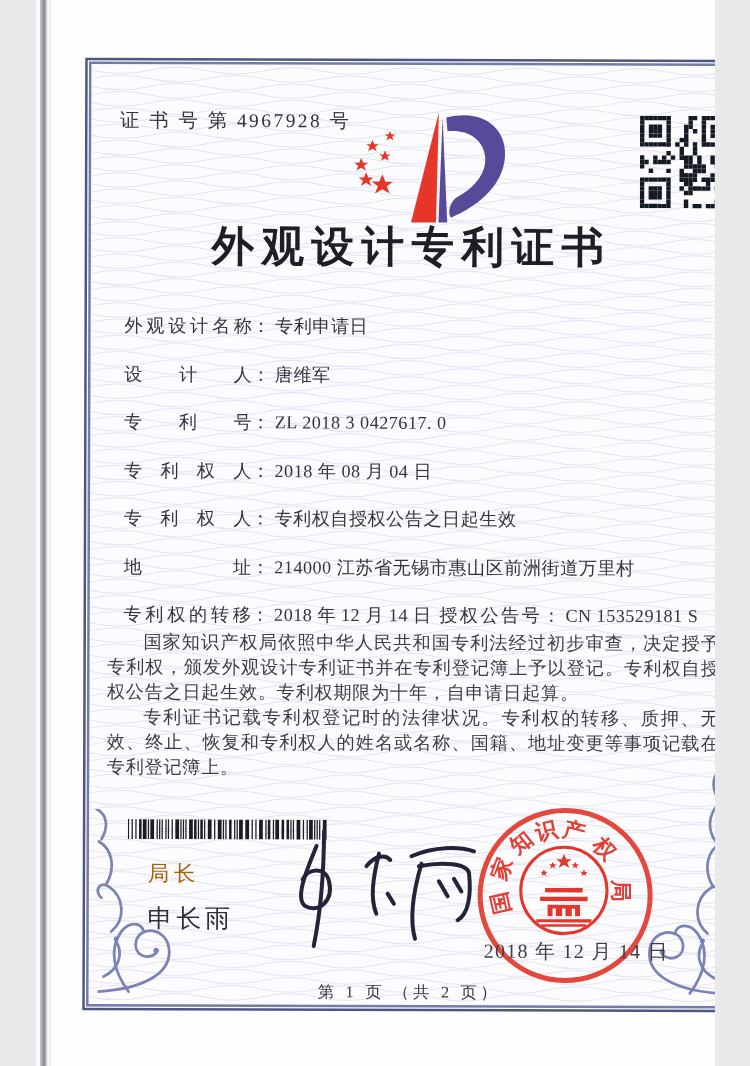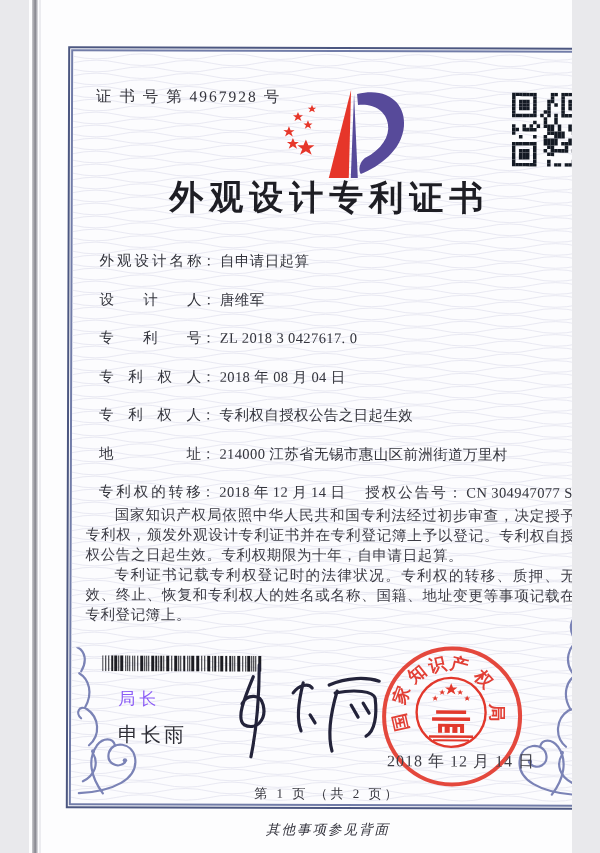--- a/index.html
+++ b/index.html
@@ -22,29 +22,29 @@
   .logo{position:absolute;left:210px;top:37px;width:130px;height:96px;}
   .qr{position:absolute;left:444px;top:45px;width:74px;height:74px;}
   .title{position:absolute;left:0;top:128px;width:100%;text-align:center;
          font-size:34px;font-weight:700;letter-spacing:6px;color:#1e1e24;}
 
   .fields{position:absolute;left:32px;top:205px;right:14px;font-size:14.5px;color:#33343c;}
   .field-row{display:flex;align-items:baseline;height:20px;margin-bottom:18.5px;white-space:nowrap;}
   .field-label{display:inline-block;width:102px;text-align:justify;text-align-last:justify;letter-spacing:0;font-family:Liberation Mono, monospace;}
   .field-colon{display:inline-block;margin-right:4px;}
   .field-value{letter-spacing:0.4px;}
-  .grant-pub{margin-left:20px;display:flex;align-items:baseline;}
+  .grant-pub{margin-left:6px;display:flex;align-items:baseline;}
   .grant-pub .glabel{letter-spacing:2px;}
 
   .paras{position:absolute;left:19px;top:458px;width:490px;font-size:14.5px;line-height:20px;
          color:#3c3c45;letter-spacing:0.6px;text-align:justify;}
   .paras p{margin:0;text-indent:2em;}
 
   .barcode{position:absolute;left:36px;top:609px;width:162px;height:16px;}
-  .director-title{position:absolute;left:52px;top:641px;font-size:17px;letter-spacing:4px;color:#8b5cf6;}
+  .director-title{position:absolute;left:52px;top:641px;font-size:17px;letter-spacing:4px;color:#a16207;}
   .director-name{position:absolute;left:52px;top:675px;font-size:20px;letter-spacing:3px;color:#2e2e36;}
   .signature{position:absolute;left:147px;top:610px;width:176px;height:108px;z-index:3;}
 
   .seal{position:absolute;left:316px;top:599px;width:132px;height:132px;border-radius:50%;
         border:4.5px solid rgba(226,56,44,0.92);z-index:2;}
   .seal-char{position:absolute;font-size:17.5px;font-weight:700;color:rgba(224,53,42,0.95);line-height:1;}
   .emblem{position:absolute;left:26px;top:23px;width:78px;height:78px;}
   .seal-date{position:absolute;left:321px;top:704px;font-size:16px;letter-spacing:1px;color:#3e3e46;z-index:4;}
 
   .page-info{position:absolute;left:0;top:738px;width:100%;text-align:center;font-size:13px;
@@ -431,21 +431,21 @@
             <rect x="70.48" y="70.48" width="3.52" height="3.52"></rect>
           </g>
         </svg>
 
       <div class="title">外观设计专利证书</div>
 
       <div class="fields">
         <div class="field-row">
           <span class="field-label">外观设计名称</span>
             <span class="field-colon">：</span>
-            <span class="field-value">自申请日起算</span>
+            <span class="field-value">专利申请日</span>
         </div>
         <div class="field-row">
           <span class="field-label">设计人</span>
             <span class="field-colon">：</span>
             <span class="field-value">唐维军</span>
         </div>
         <div class="field-row">
           <span class="field-label">专利号</span>
             <span class="field-colon">：</span>
             <span class="field-value">ZL 2018 3 0427617. 0</span>
@@ -465,21 +465,21 @@
             <span class="field-colon">：</span>
             <span class="field-value">214000 江苏省无锡市惠山区前洲街道万里村</span>
         </div>
         <div class="field-row">
           <span class="field-label">专利权的转移</span>
             <span class="field-colon">：</span>
             <span class="field-value">2018 年 12 月 14 日</span>
           <span class="grant-pub">
             <span class="glabel">授权公告号</span>
               <span class="field-colon">：</span>
-              <span class="field-value">CN 304947077 S</span>
+              <span class="field-value">CN 153529181 S</span>
           </span>
         </div>
       </div>
 
       <div class="paras">
         <p>国家知识产权局依照中华人民共和国专利法经过初步审查，决定授予专利权，颁发外观设计专利证书并在专利登记簿上予以登记。专利权自授权公告之日起生效。专利权期限为十年，自申请日起算。</p>
         <p>专利证书记载专利权登记时的法律状况。专利权的转移、质押、无效、终止、恢复和专利权人的姓名或名称、国籍、地址变更等事项记载在专利登记簿上。</p>
       </div>
 
       <svg id="bcsvg" class="barcode" viewBox="0 0 162 16">
@@ -584,14 +584,13 @@
             <rect x="45.4" y="53.5" width="2.6" height="6"></rect>
           </g>
         </svg>
       </div>
       <div class="seal-date">2018 年 12 月 14 日</div>
 
       <div class="page-info">第 1 页 （共 2 页）</div>
     </div>
   </div>
 
-  <div class="back-note">其他事项参见背面</div>
 </div>
 
 </body></html>

